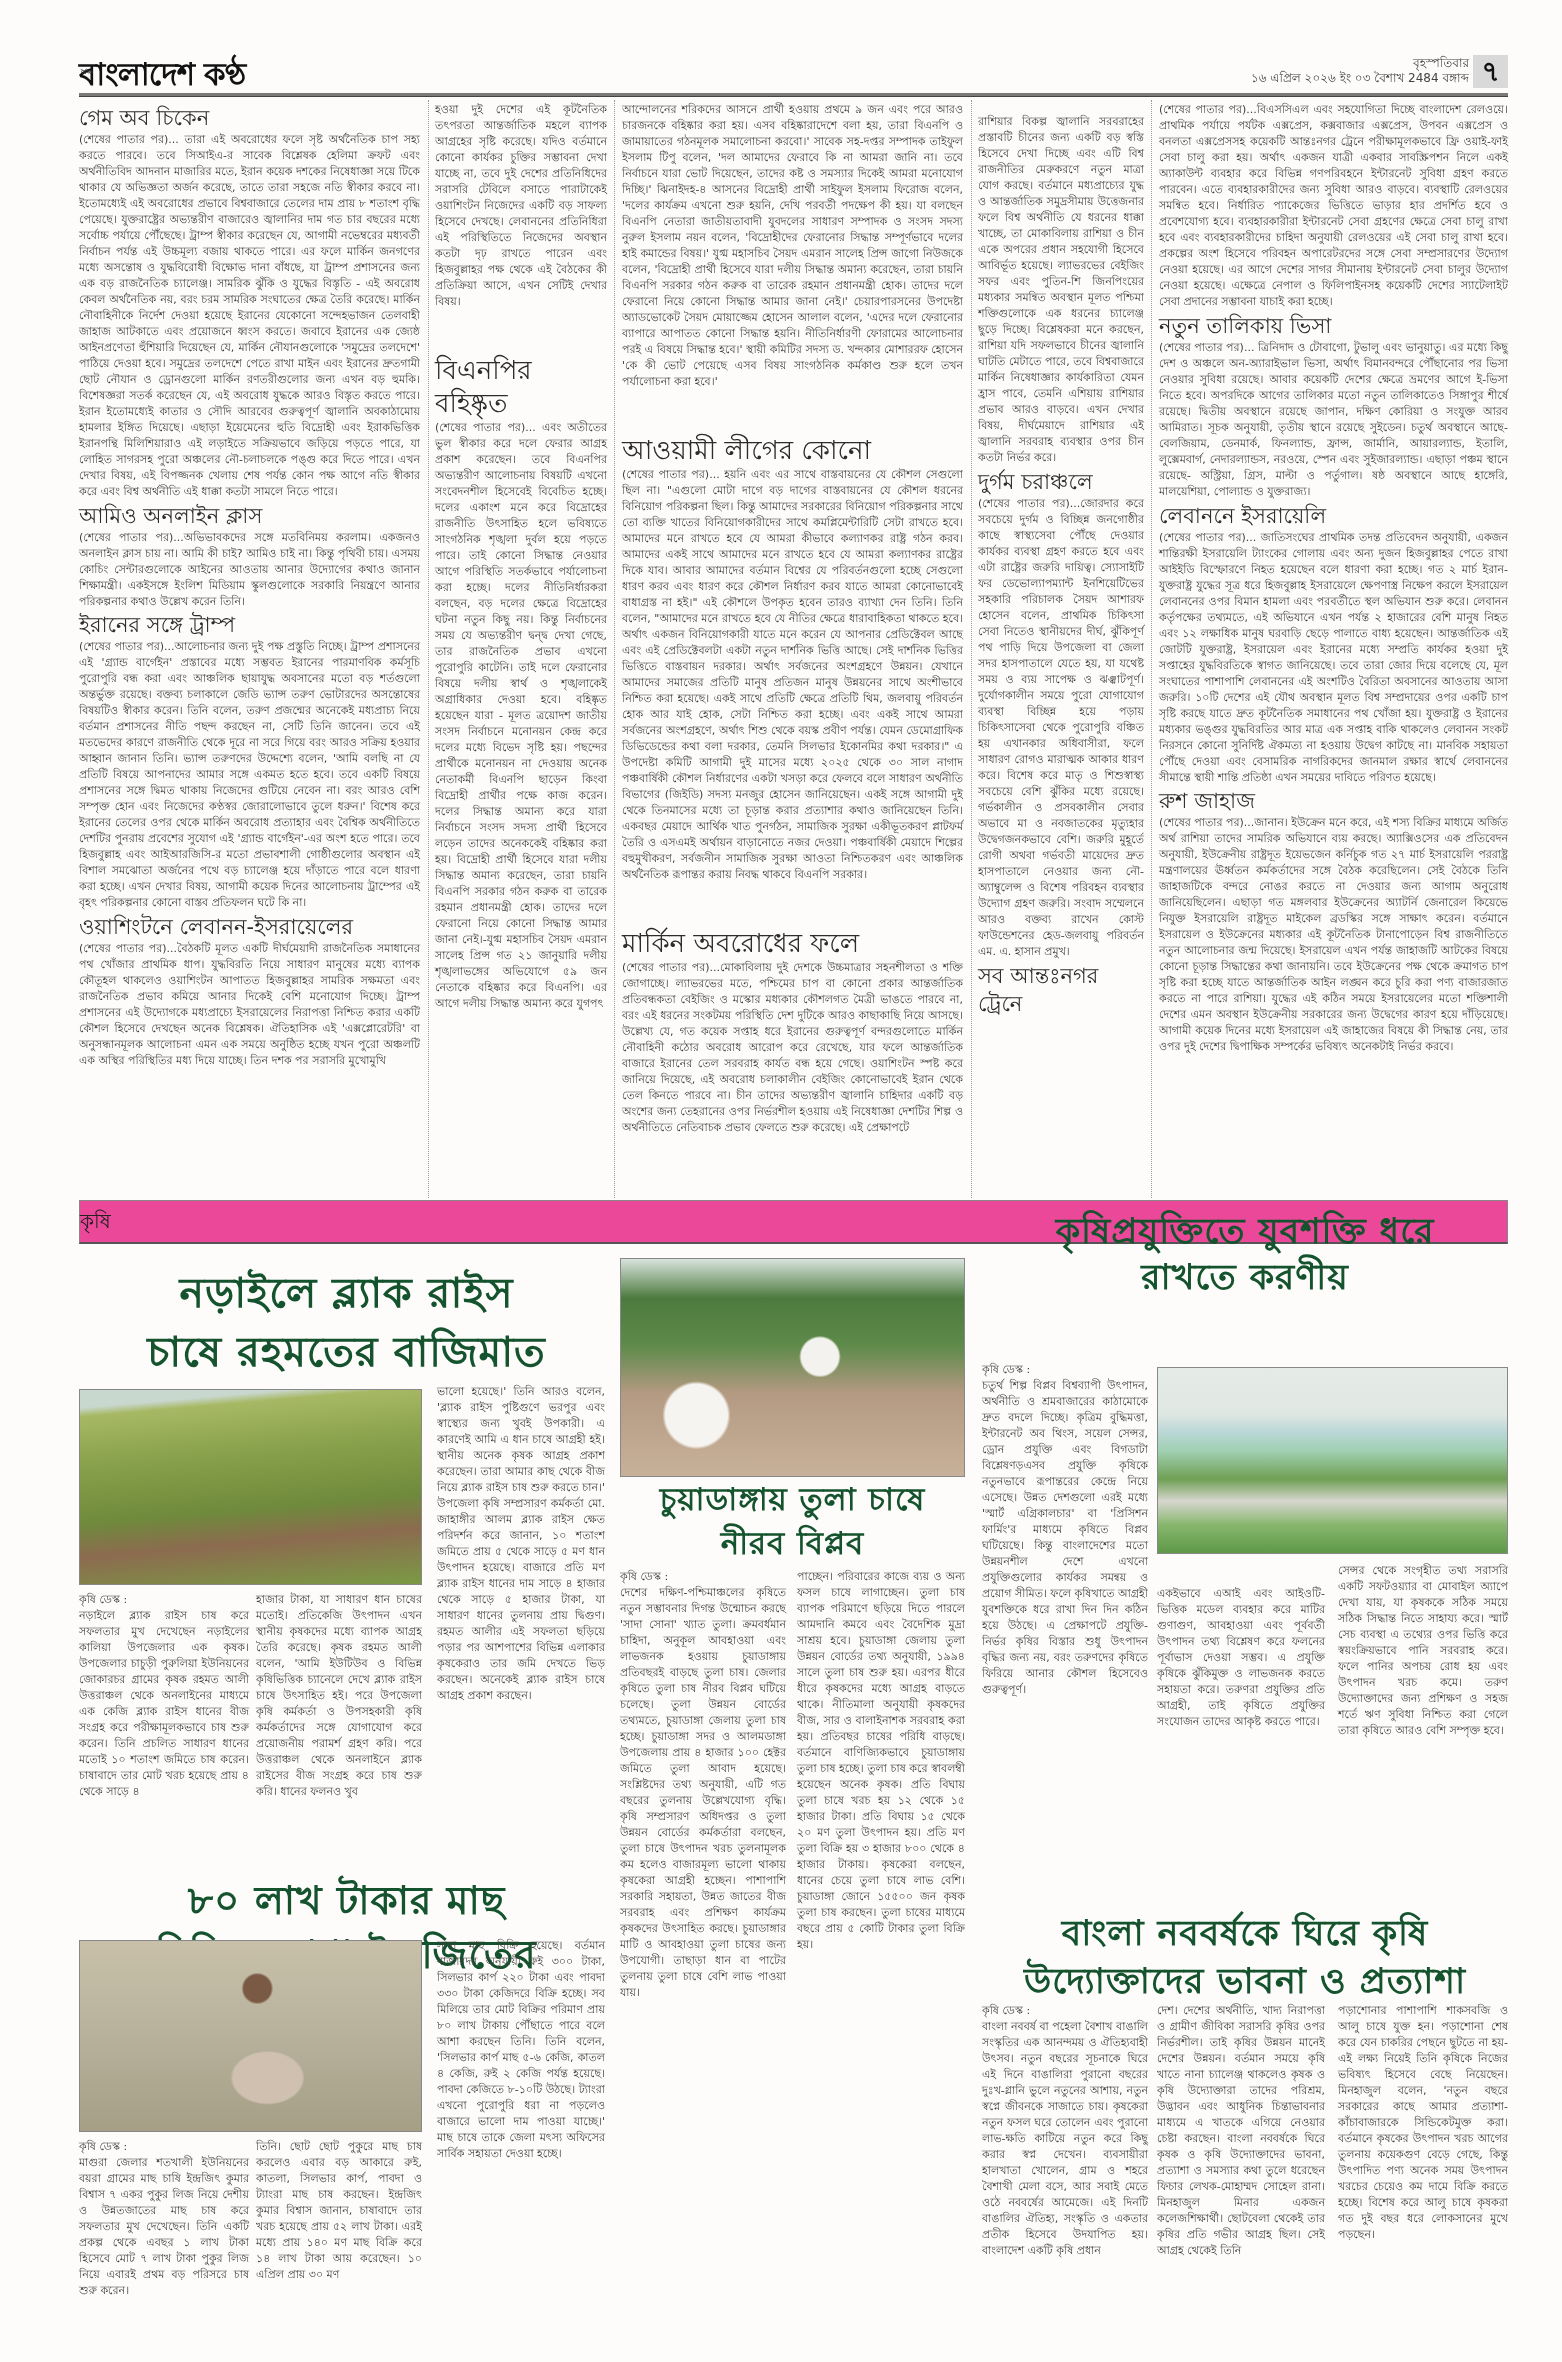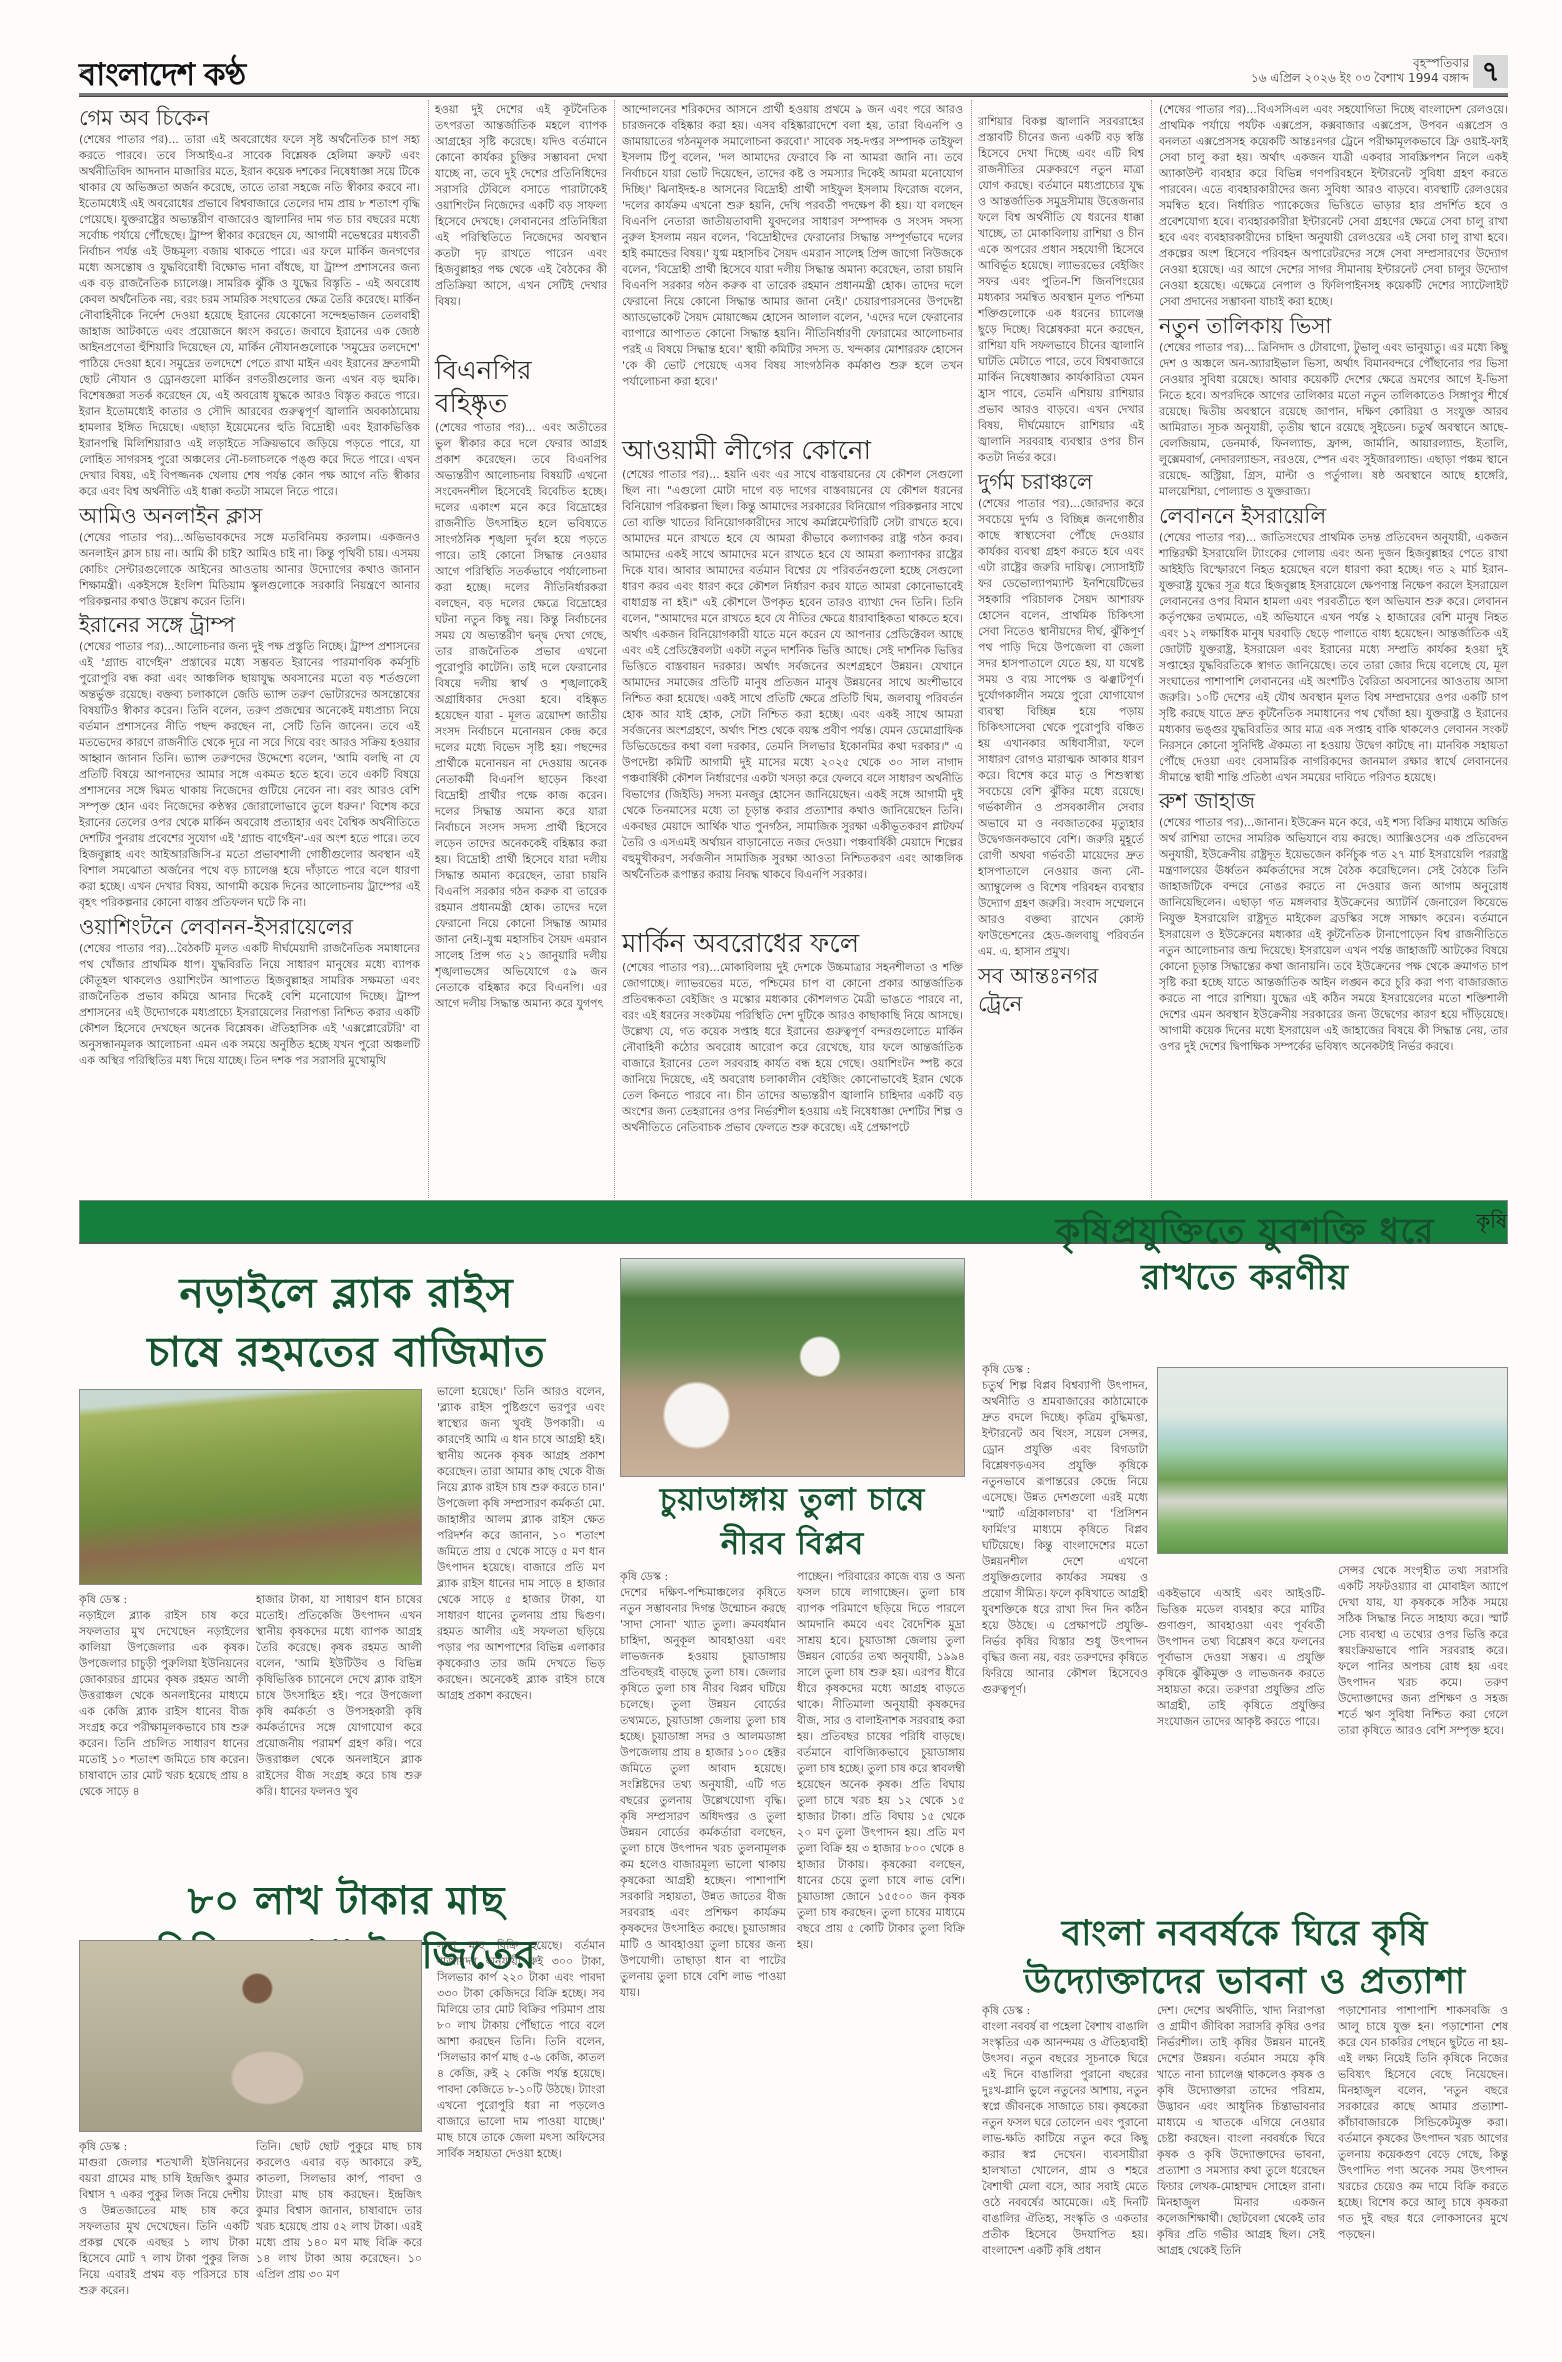--- a/index.html
+++ b/index.html
@@ -18,21 +18,21 @@
 
   
   .col { position: absolute; font-size: 11px; line-height: 16px; text-align: justify; color: #3d3d3d; }
   .col p { margin-bottom: 0.9px; }
   .sub-head { font-size: 21px; text-align: left; color: #2c2c2c; line-height: 28px; margin: 1.8px 0 0 0; }
   .sub-head.big { font-size: 26px; line-height: 33px; margin-top: 44px; }
 
   .vrule { position: absolute; top: 100px; width: 0; height: 1098px; border-left: 0.9px dotted #999; }
 
   
-  .section-band { position: absolute; left: 0; top: 1200px; width: 1429px; height: 44px; background: #15803d; border: 0.9px solid #888; border-bottom: 2.8px solid #555; text-align: right; font-size: 20px; line-height: 41px; color: #222; }
+  .section-band { position: absolute; left: 0; top: 1200px; width: 1429px; height: 44px; background: #ec4899; border: 0.9px solid #888; border-bottom: 2.8px solid #555; text-align: left; font-size: 20px; line-height: 41px; color: #222; }
 
   
   .headline { position: absolute; color: #14532d; text-align: center; font-weight: bold; letter-spacing: 0.9px; }
   .photo { position: absolute; border: 0.9px solid #888; overflow: hidden; }
   .photo.rice { background: linear-gradient(175deg, #c9d8cf 0%, #c9d8cf 8%, #a7b864 12%, #87a04a 35%, #6f8a3c 60%, #8c6b4f 75%, #7a9a44 100%); }
   .photo.cotton { background: radial-gradient(circle at 58% 45%, #f4f2ee 0 8%, transparent 9%), radial-gradient(circle at 22% 72%, #f6f4f0 0 10%, transparent 11%), linear-gradient(180deg, #d9e3dd 0%, #4d7b3f 18%, #5e8a4a 40%, #b49a82 62%, #c8b19a 100%); }
   .photo.farm { background: linear-gradient(180deg, #e5ece7 0%, #dfe7e2 25%, #b9d7d6 35%, #9fcfb0 45%, #6fa054 60%, #d7d6cf 72%, #86b66c 85%, #5e9848 100%); }
   .photo.fish { background: radial-gradient(ellipse at 55% 72%, #cfc0b0 0 13%, transparent 14%), radial-gradient(circle at 52% 25%, #7a5a45 0 6%, transparent 7%), linear-gradient(180deg, #c8c0a8 0%, #b9b39e 45%, #a59f86 100%); }
 
   .acol { position: absolute; font-size: 11px; line-height: 16px; text-align: justify; color: #3d3d3d; }
@@ -43,21 +43,21 @@
 
 <div class="page">
 
   <div class="masthead">
     <div class="logo">
       <span class="logo-small">দৈনিক</span>
       <span>বাংলাদেশ কণ্ঠ</span>
     </div>
     <div class="dateblock">
       <div>বৃহস্পতিবার</div>
-      <div>১৬ এপ্রিল ২০২৬ ইং ০৩ বৈশাখ 1994 বঙ্গাব্দ</div>
+      <div>১৬ এপ্রিল ২০২৬ ইং ০৩ বৈশাখ 2484 বঙ্গাব্দ</div>
     </div>
     <div class="pagenum">৭</div>
   </div>
   <div class="mast-rule"></div>
 
   <div class="col" style="left:0; top:102px; width:341px;">
     <div class="sub-head">গেম অব চিকেন</div>
     <p>(শেষের পাতার পর)... তারা এই অবরোধের ফলে সৃষ্ট অর্থনৈতিক চাপ সহ্য করতে পারবে। তবে সিআইএ-র সাবেক বিশ্লেষক হেলিমা ক্রফট এবং অর্থনীতিবিদ আদনান মাজারির মতে, ইরান কয়েক দশকের নিষেধাজ্ঞা সয়ে টিকে থাকার যে অভিজ্ঞতা অর্জন করেছে, তাতে তারা সহজে নতি স্বীকার করবে না। ইতোমধ্যেই এই অবরোধের প্রভাবে বিশ্ববাজারে তেলের দাম প্রায় ৮ শতাংশ বৃদ্ধি পেয়েছে। যুক্তরাষ্ট্রের অভ্যন্তরীণ বাজারেও জ্বালানির দাম গত চার বছরের মধ্যে সর্বোচ্চ পর্যায়ে পৌঁছেছে। ট্রাম্প স্বীকার করেছেন যে, আগামী নভেম্বরের মধ্যবর্তী নির্বাচন পর্যন্ত এই উচ্চমূল্য বজায় থাকতে পারে। এর ফলে মার্কিন জনগণের মধ্যে অসন্তোষ ও যুদ্ধবিরোধী বিক্ষোভ দানা বাঁধছে, যা ট্রাম্প প্রশাসনের জন্য এক বড় রাজনৈতিক চ্যালেঞ্জ। সামরিক ঝুঁকি ও যুদ্ধের বিস্তৃতি - এই অবরোধ কেবল অর্থনৈতিক নয়, বরং চরম সামরিক সংঘাতের ক্ষেত্র তৈরি করেছে। মার্কিন নৌবাহিনীকে নির্দেশ দেওয়া হয়েছে ইরানের যেকোনো সন্দেহভাজন তেলবাহী জাহাজ আটকাতে এবং প্রয়োজনে ধ্বংস করতে। জবাবে ইরানের এক জ্যেষ্ঠ আইনপ্রণেতা হুঁশিয়ারি দিয়েছেন যে, মার্কিন নৌযানগুলোকে 'সমুদ্রের তলদেশে' পাঠিয়ে দেওয়া হবে। সমুদ্রের তলদেশে পেতে রাখা মাইন এবং ইরানের দ্রুতগামী ছোট নৌযান ও ড্রোনগুলো মার্কিন রণতরীগুলোর জন্য এখন বড় হুমকি। বিশেষজ্ঞরা সতর্ক করেছেন যে, এই অবরোধ যুদ্ধকে আরও বিস্তৃত করতে পারে। ইরান ইতোমধ্যেই কাতার ও সৌদি আরবের গুরুত্বপূর্ণ জ্বালানি অবকাঠামোয় হামলার ইঙ্গিত দিয়েছে। এছাড়া ইয়েমেনের হুতি বিদ্রোহী এবং ইরাকভিত্তিক ইরানপন্থি মিলিশিয়ারাও এই লড়াইতে সক্রিয়ভাবে জড়িয়ে পড়তে পারে, যা লোহিত সাগরসহ পুরো অঞ্চলের নৌ-চলাচলকে পঙ্গু করে দিতে পারে। এখন দেখার বিষয়, এই বিপজ্জনক খেলায় শেষ পর্যন্ত কোন পক্ষ আগে নতি স্বীকার করে এবং বিশ্ব অর্থনীতি এই ধাক্কা কতটা সামলে নিতে পারে।</p>
     <div class="sub-head">আমিও অনলাইন ক্লাস</div>
     <p>(শেষের পাতার পর)...অভিভাবকদের সঙ্গে মতবিনিময় করলাম। একজনও অনলাইন ক্লাস চায় না। আমি কী চাই? আমিও চাই না। কিন্তু পৃথিবী চায়। এসময় কোচিং সেন্টারগুলোকে আইনের আওতায় আনার উদ্যোগের কথাও জানান শিক্ষামন্ত্রী। একইসঙ্গে ইংলিশ মিডিয়াম স্কুলগুলোকে সরকারি নিয়ন্ত্রণে আনার পরিকল্পনার কথাও উল্লেখ করেন তিনি।</p>

